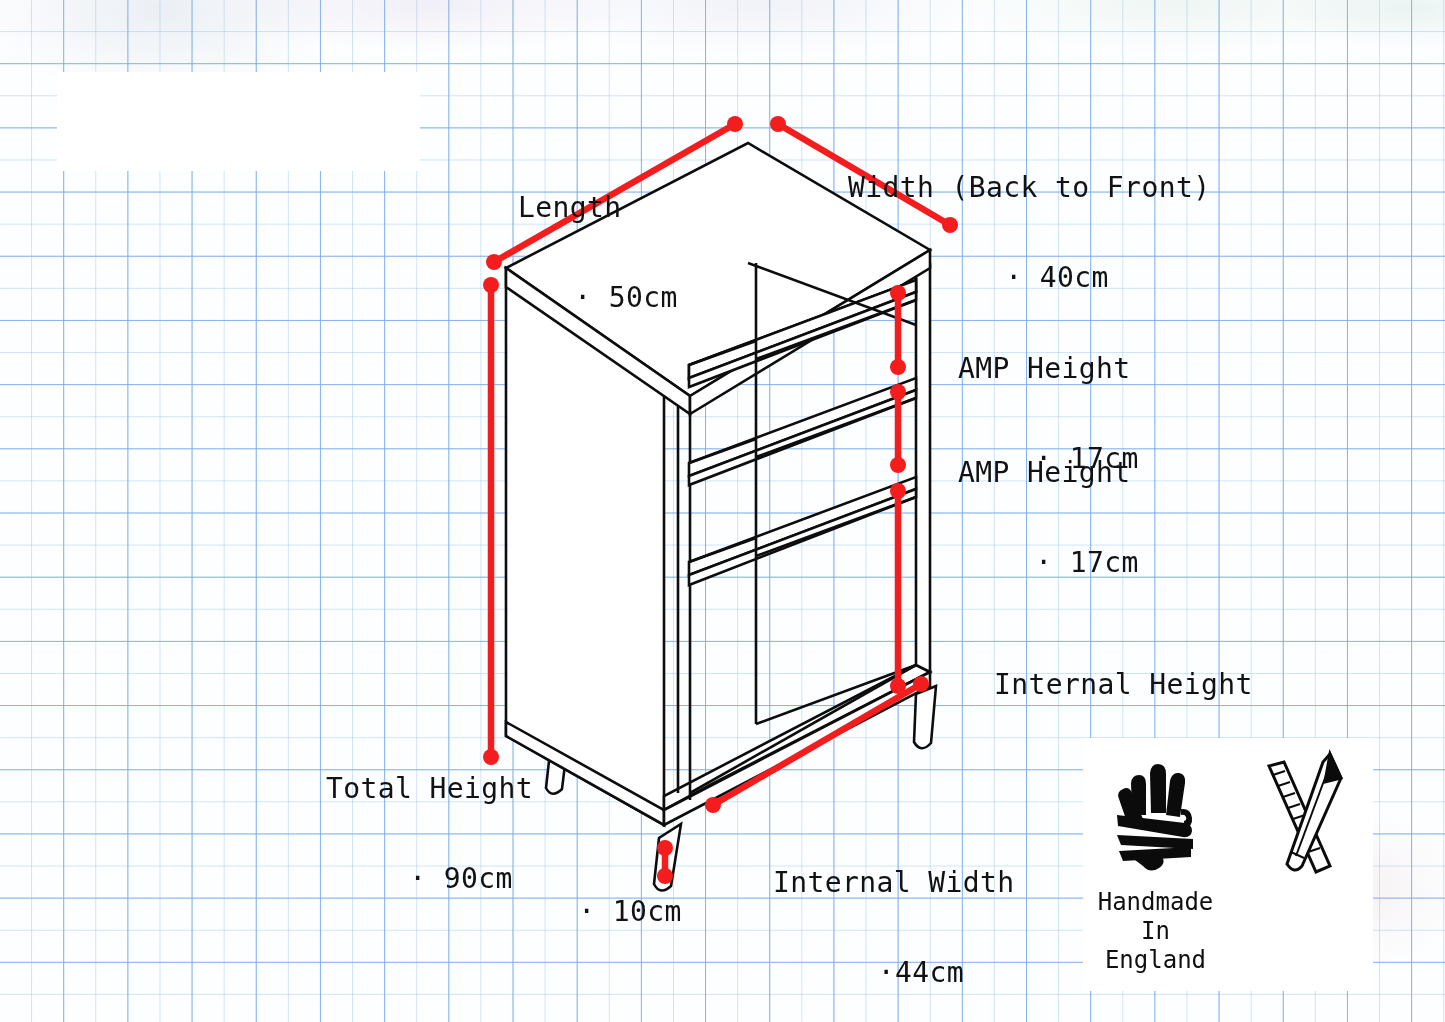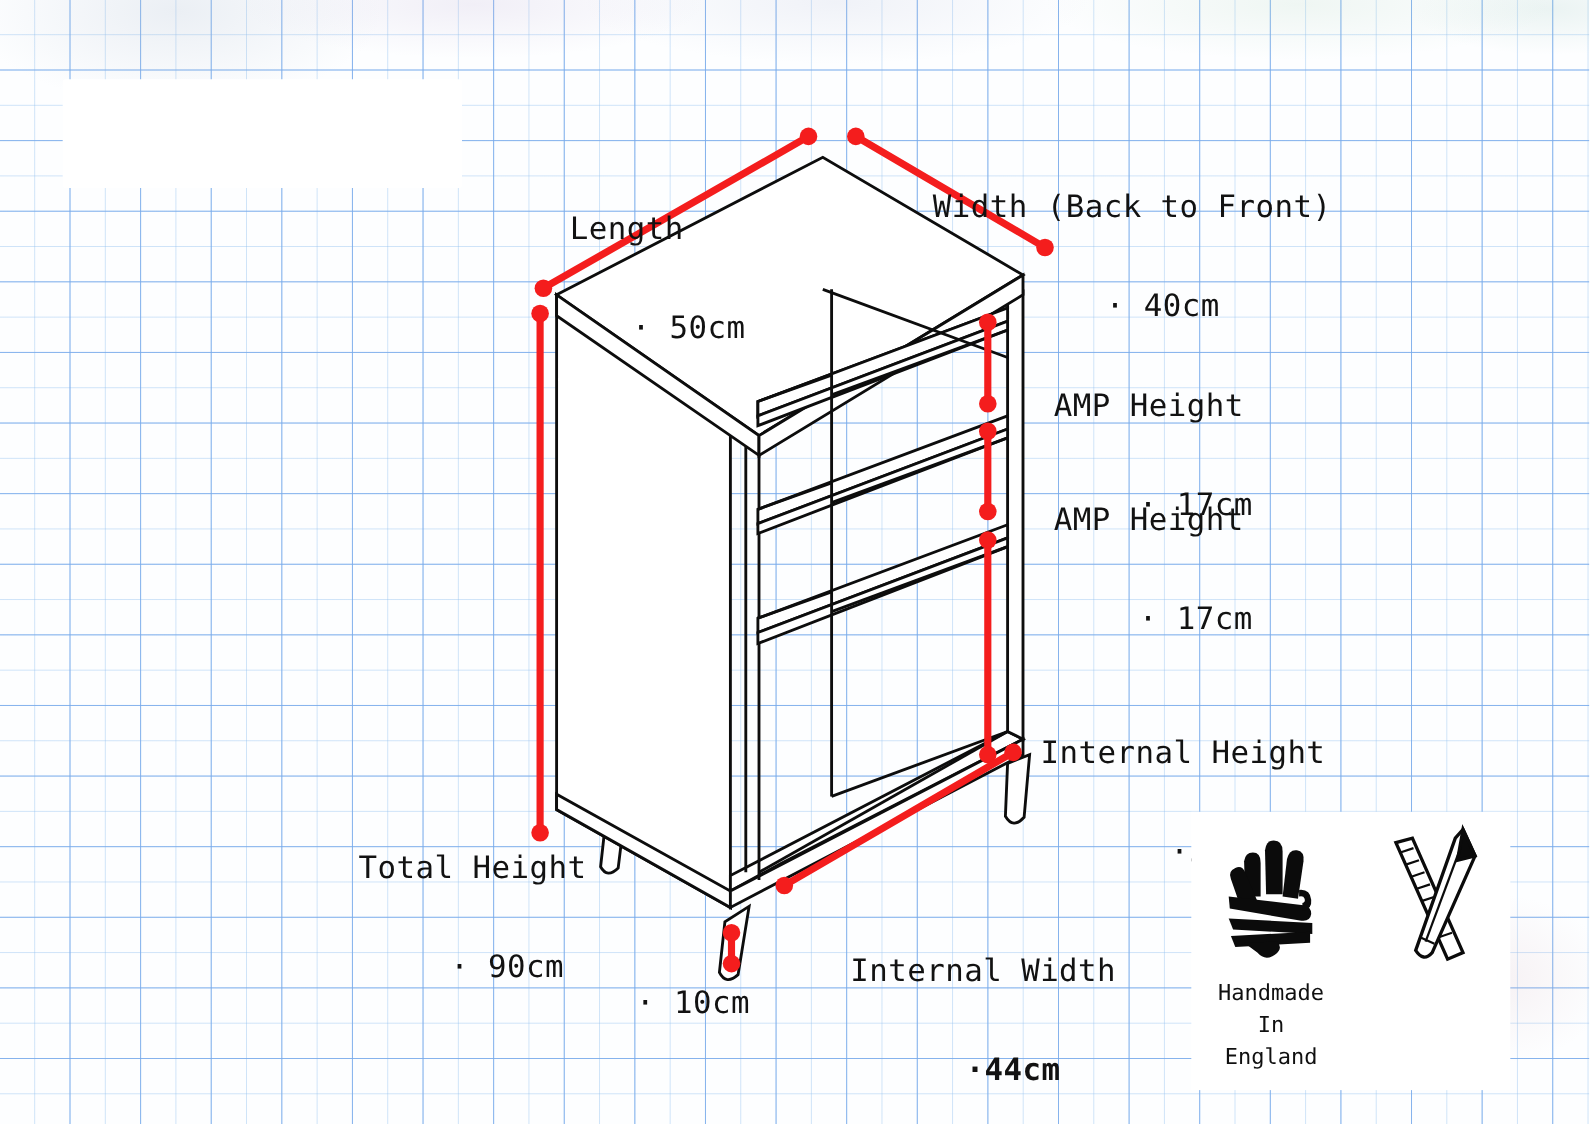--- a/index.html
+++ b/index.html
@@ -95,21 +95,21 @@
   }
   .badge-icon {
     height: 150px;
     display: flex;
     align-items: center;
     justify-content: center;
   }
   .badge-text {
     color: #101010;
     font-family: "DejaVu Sans Mono", "Liberation Mono", monospace;
-    font-size: 20px;
+    font-size: 24px;
     line-height: 29px;
     text-align: center;
     white-space: pre-line;
   }
 </style>
 </head>
 <body>
 
 <div id="canvas">
 
@@ -245,28 +245,28 @@
   <div class="dim-label ta-left" style="left:958px; top:294px; width:230px;">
     <span class="dim-title">AMP Height</span>
     <span class="dim-value" style="padding-left:28px;">· 17cm</span>
   </div>
 
   <div class="dim-label ta-left" style="left:958px; top:398px; width:230px;">
     <span class="dim-title">AMP Height</span>
     <span class="dim-value" style="padding-left:28px;">· 17cm</span>
   </div>
 
-  <div class="dim-label ta-left" style="left:946px; top:610px; width:260px;">
+  <div class="dim-label ta-left" style="left:994px; top:610px; width:260px;">
     <span class="dim-title">Internal Height</span>
     <span class="dim-value" style="padding-left:62px;">·33cm</span>
   </div>
 
   <div class="dim-label ta-left" style="left:773px; top:808px; width:240px;">
     <span class="dim-title">Internal Width</span>
-    <span class="dim-value" style="padding-left:56px;font-weight:bold;">·44cm</span>
+    <span class="dim-value" style="padding-left:56px;">·44cm</span>
   </div>
 
   <div class="dim-label ta-left" style="left:326px; top:714px; width:230px;">
     <span class="dim-title">Total Height</span>
     <span class="dim-value" style="padding-left:40px;">· 90cm</span>
   </div>
 
   <div class="dim-label ta-left" style="left:500px; top:837px; width:220px;">
     <span class="dim-value" style="padding-left:40px;">· 10cm</span>
   </div>

